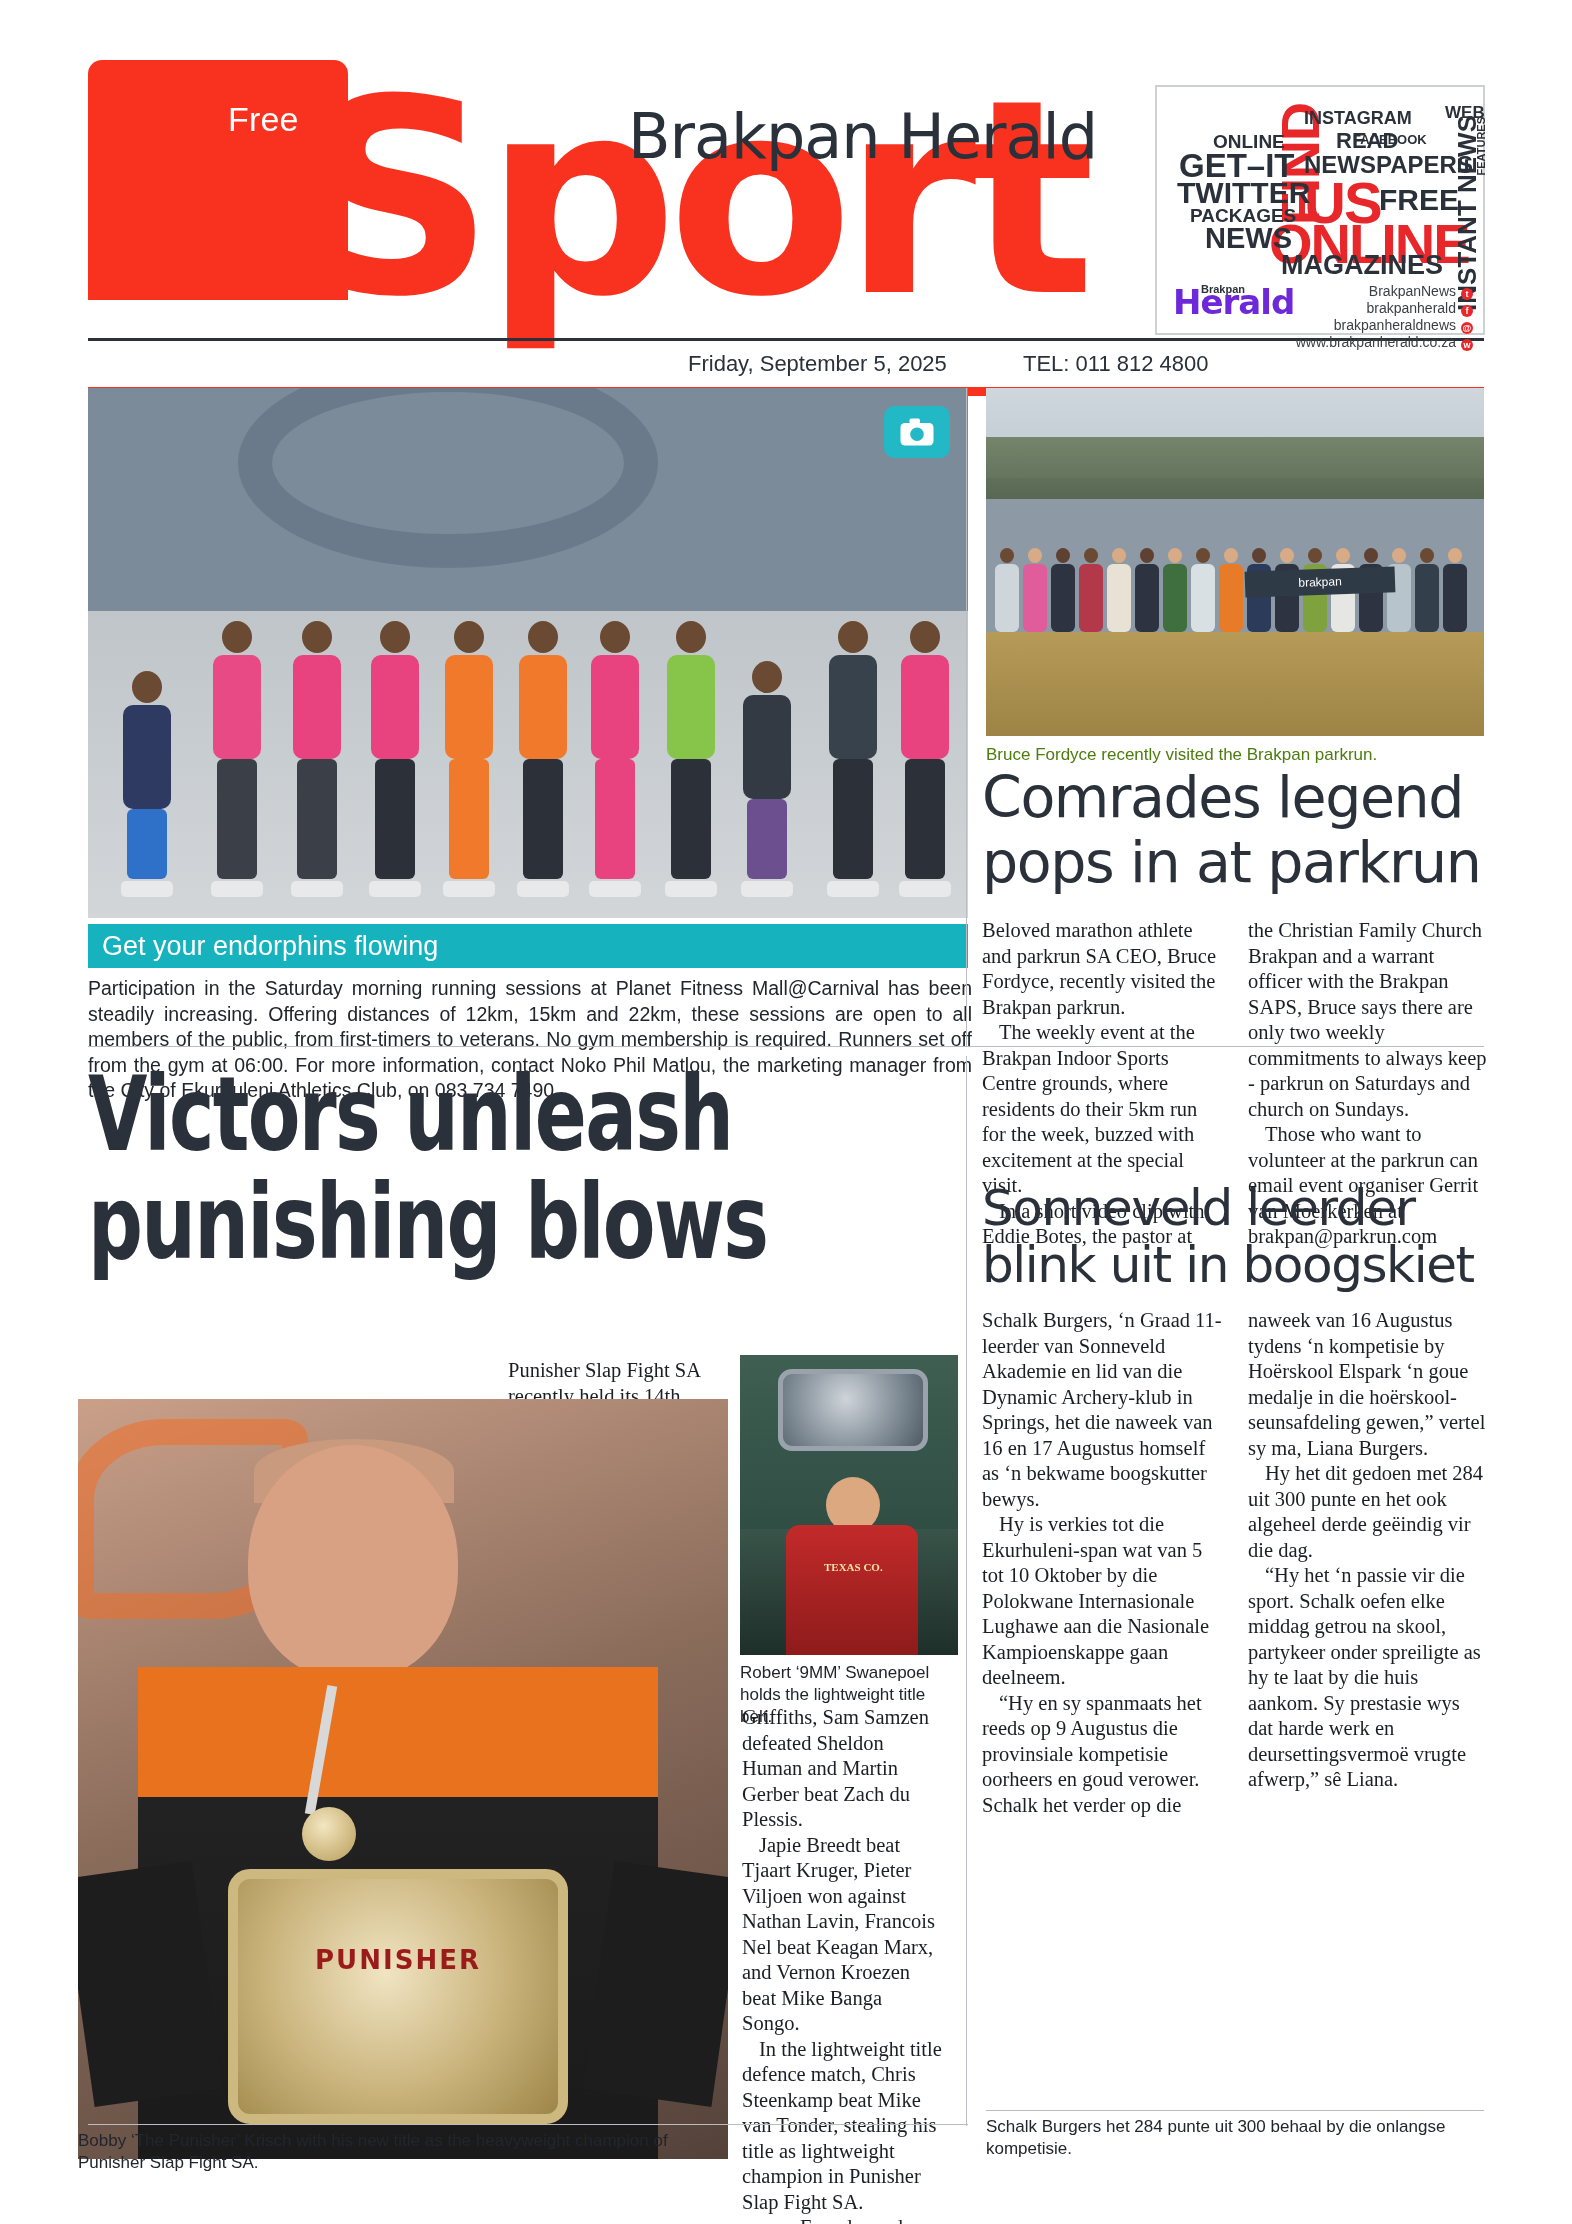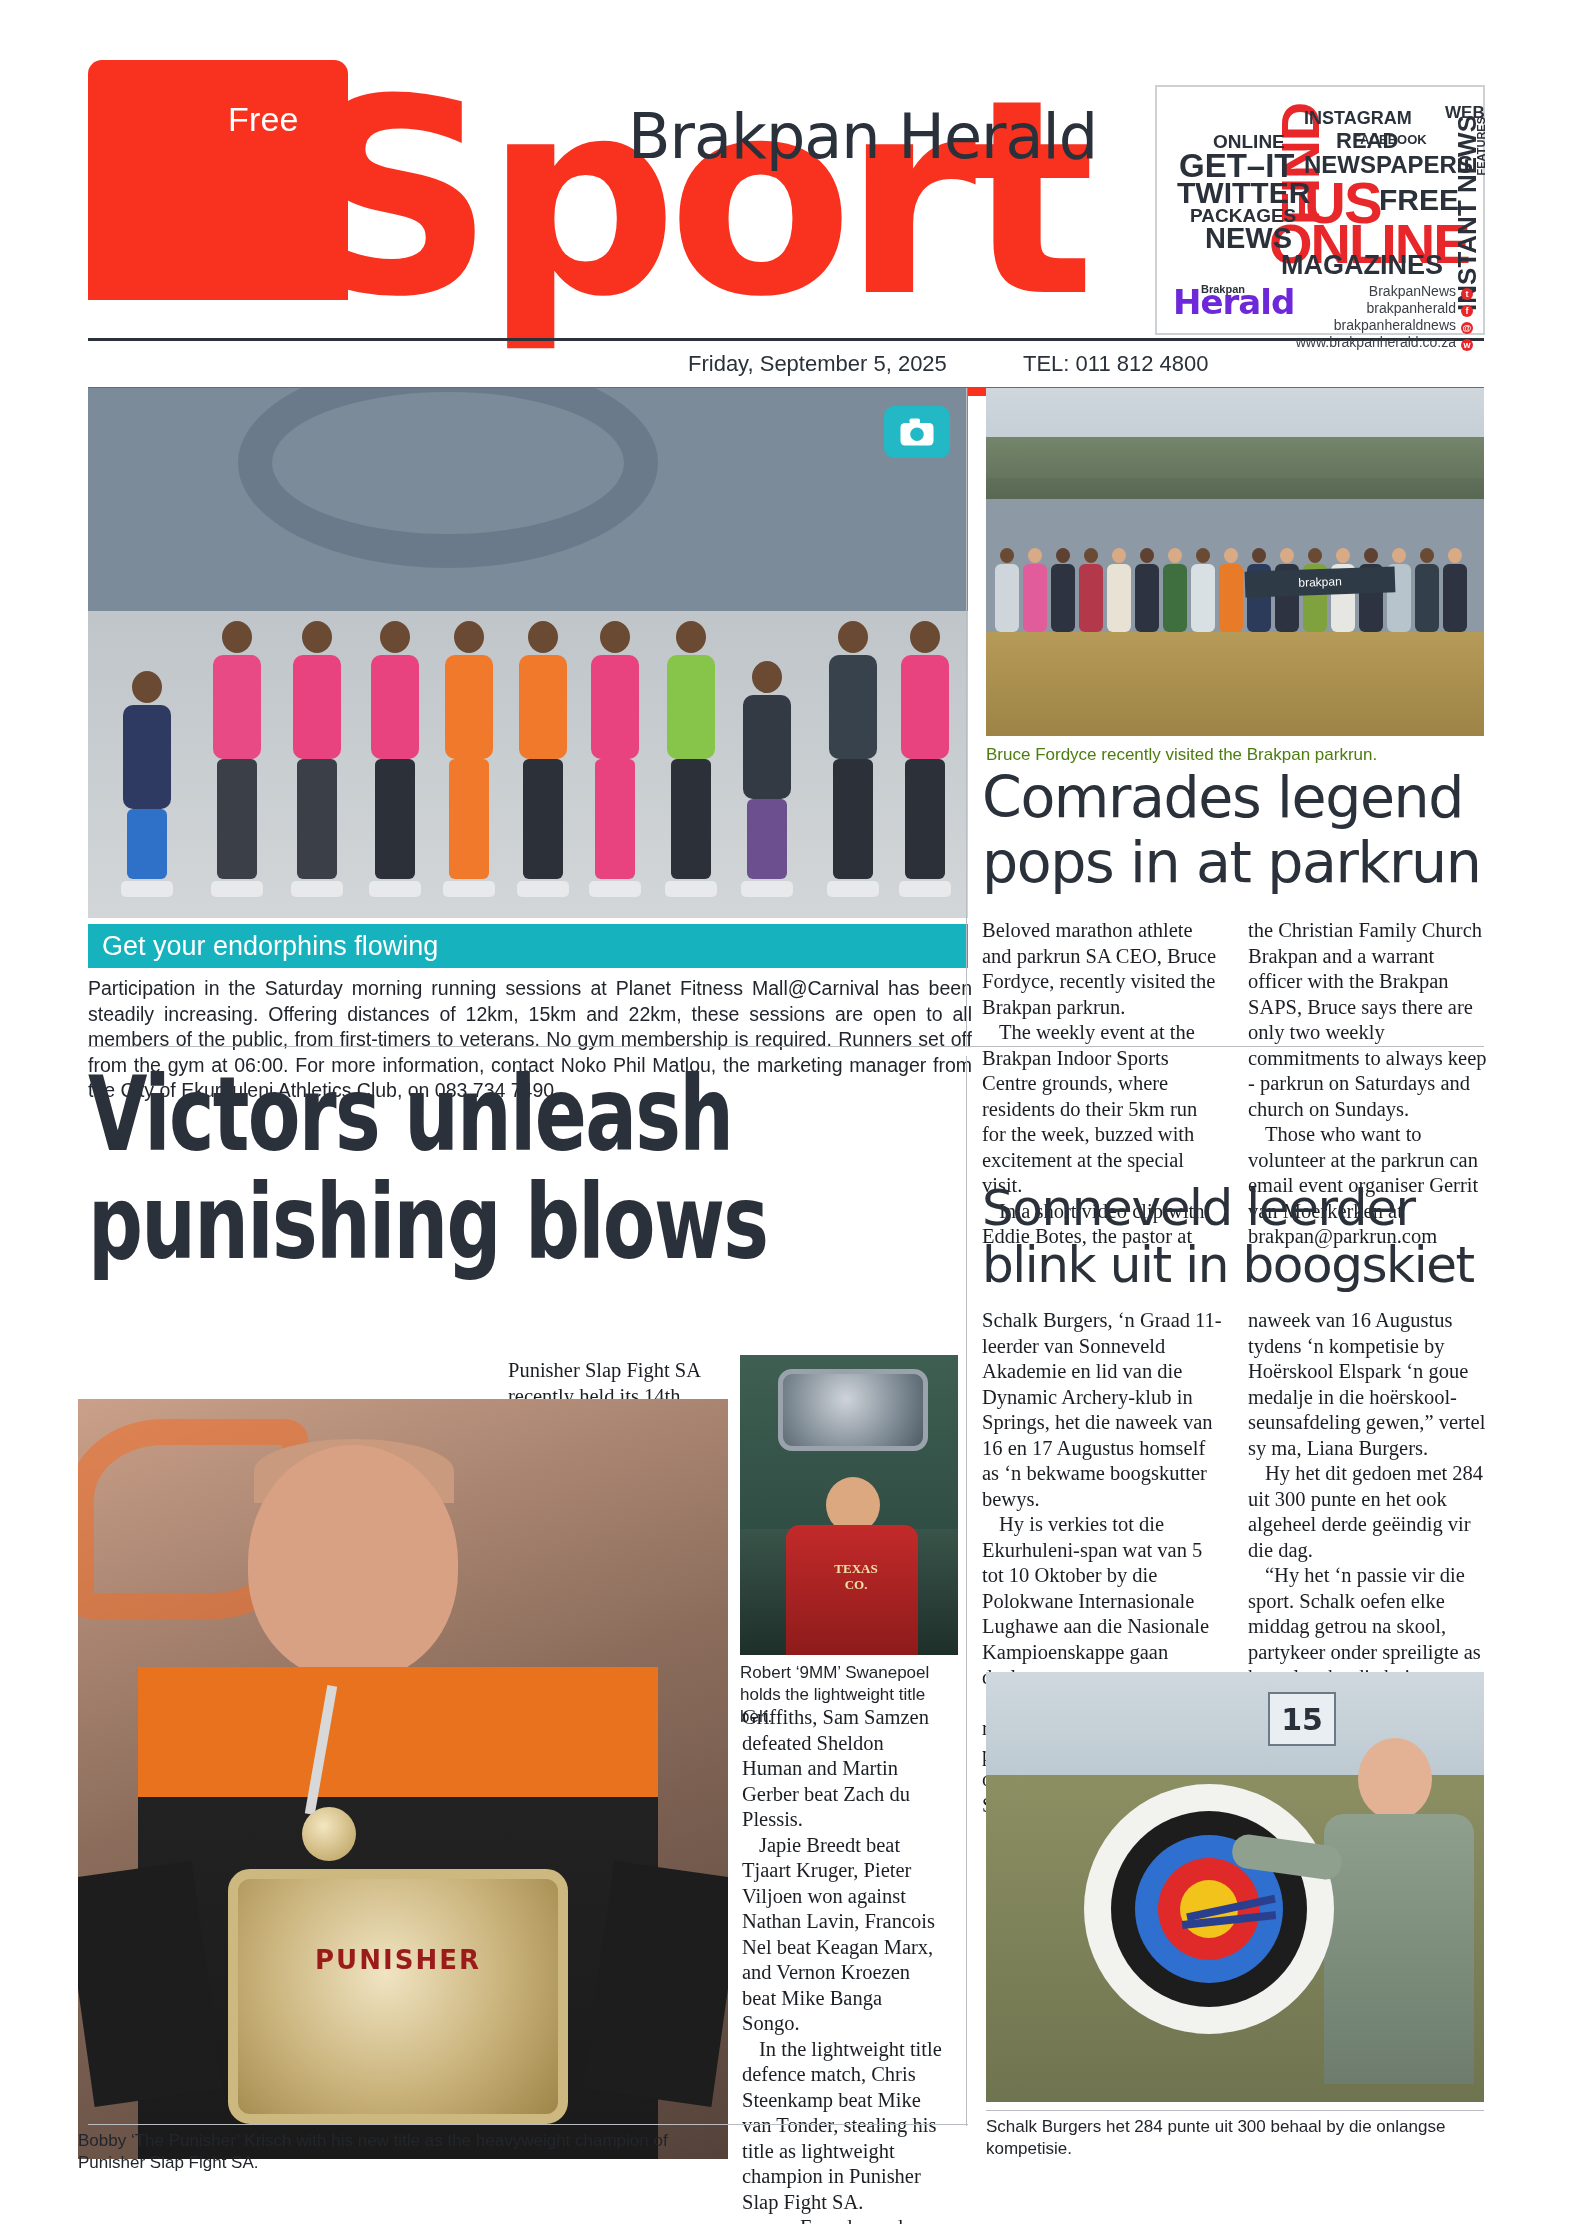--- a/index.html
+++ b/index.html
@@ -195,21 +195,21 @@
   #photo-9mm { left:740px; top:1355px; width:218px; height:300px; }
   .mm-bg { position:absolute; inset:0; background:linear-gradient(#3e5f52,#27413a); }
   .mm-crowd { position:absolute; left:0; bottom:0; width:100%; height:42%;
               background:linear-gradient(#39544a,#1e2f29); }
   .mm-belt { position:absolute; left:38px; top:14px; width:150px; height:82px;
              background:radial-gradient(circle at 45% 35%, #cfd4da, #7e8a94 60%, #4e5a64);
              border-radius:14px; border:5px solid #9aa3ab; }
   .mm-shirt { position:absolute; left:46px; top:170px; width:132px; height:130px;
               background:linear-gradient(#c32a2a,#8e1b1b); border-radius:14px 14px 0 0; }
   .mm-head { position:absolute; left:86px; top:122px; width:54px; height:56px; border-radius:50%; background:#dba87f; }
-  .mm-logo { position:absolute; left:84px; top:206px; font-size:13px; color:#f2e2a8; font-weight:700; text-align:center; width:64px;
+  .mm-logo { position:absolute; left:84px; top:206px; font-size:11px; color:#f2e2a8; font-weight:700; width:64px;
              font-family:"Liberation Serif", serif; }
   #cap-9mm { position:absolute; left:740px; top:1662px; width:218px; font-size:17px; line-height:22px; color:#22262c; }
 
   
   .body1col {
     position:absolute;
     font-family:"Liberation Serif", serif; font-size:20.5px; line-height:25.5px;
     color:#1b1f24;
   }
   .body1col p { margin:0; }
@@ -507,37 +507,20 @@
     <div class="pu-strap-l"></div>
     <div class="pu-strap-r"></div>
     <div class="pu-belt">
       <div class="plate">
         <div class="txt1">PUNISHER</div>
       </div>
     </div>
   </div>
   <div id="cap-punisher">Bobby ‘The Punisher’ Krisch with his new title as the heavyweight champion of Punisher Slap Fight SA.</div>
 
-  <div class="photo" id="photo-archery">
-    <div class="ar-sky"></div>
-    <div class="ar-grass"></div>
-    <div class="ar-boy-head"></div>
-    <div class="ar-boy-body"></div>
-    <div class="ar-target">
-      <i class="r1"></i>
-        <i class="r2"></i>
-        <i class="r3"></i>
-        <i class="r4"></i>
-        <i class="r5"></i>
-    </div>
-    <div class="ar-arrows"></div>
-    <div class="ar-arrows2"></div>
-    <div class="ar-boy-arm"></div>
-    <div class="ar-num">15</div>
-  </div>
   <div id="cap-archery">Schalk Burgers het 284 punte uit 300 behaal by die onlangse kompetisie.</div>
 
   <div class="rule-thin" style="left:88px; top:1046px; width:1396px;"></div>
   <div class="rule-v" style="left:966px; top:388px; height:658px;"></div>
   <div class="rule-v" style="left:966px; top:1056px; height:1070px;"></div>
   <div class="rule-thin" style="left:88px; top:2124px; width:880px;"></div>
   <div class="rule-thin" style="left:986px; top:2110px; width:498px;"></div>
 
 </div>
 

